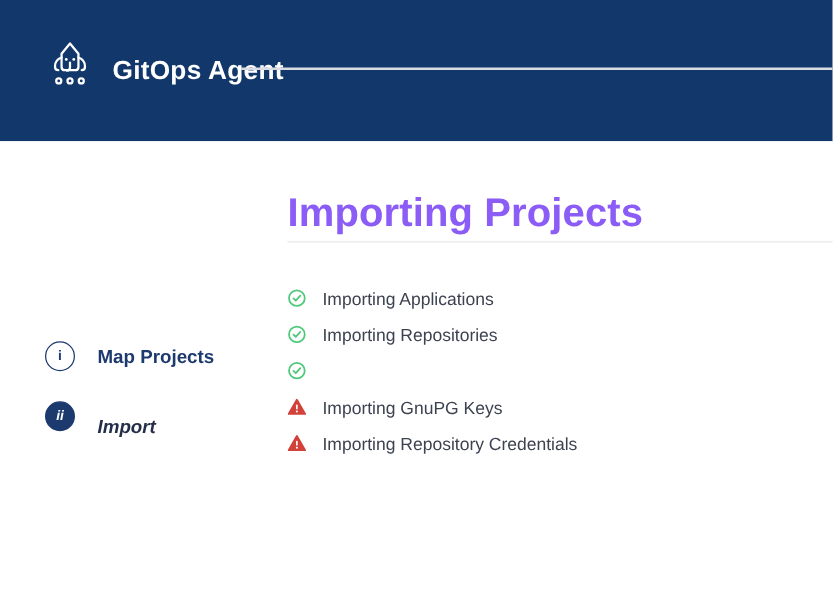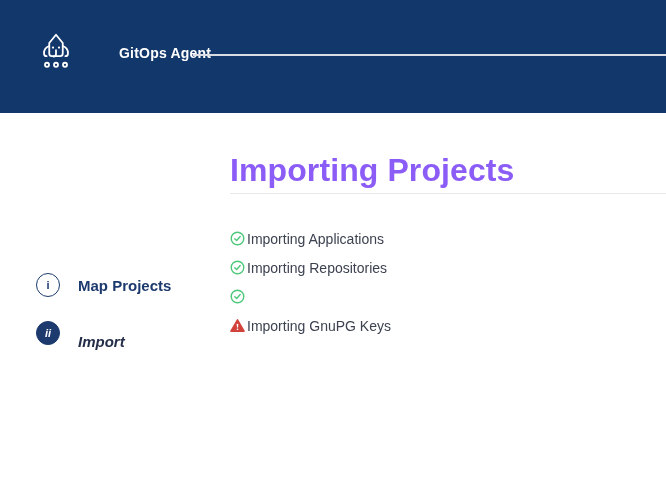--- a/index.html
+++ b/index.html
@@ -12,21 +12,21 @@
 
   
   .header {
     position:absolute; left:0; top:0; width:666px; height:113px;
     background:#12376B;
   }
   .brand { position:absolute; left:38px; top:32px; display:flex; align-items:center; }
   .logo { width:36px; height:40px; display:block; }
   .brand-title {
     position:absolute; left:52px; top:11px; white-space:nowrap;
-    color:#ffffff; font-size:14px; font-weight:700; letter-spacing:.2px;margin-left:29px;
+    color:#ffffff; font-size:21px; font-weight:700; letter-spacing:.2px;
   }
   .header-rule {
     position:absolute; left:193px; right:0; top:54px; height:2px;
     background:#D9DDE3;
   }
 
   
   .sidebar { position:absolute; left:0; top:113px; width:230px; bottom:0; background:#fff; }
   .step { position:absolute; left:36px; display:flex; align-items:center; cursor:pointer; }
   .step-1 { top:160px; }
@@ -50,21 +50,21 @@
     white-space:nowrap;
   }
   .title-rule { position:absolute; left:0; right:0; top:80px; height:1px; background:#E8E8E8; }
 
   .status-list { position:absolute; left:0; top:111px; right:0; }
   .row { height:29px; display:flex; align-items:center; }
   .row-icon { width:15px; height:15px; flex:0 0 auto; display:flex; }
   .row-icon svg { display:none; width:15px; height:15px; }
   .row.success .icon-success { display:block; }
   .row.error   .icon-error   { display:block; }
-  .row-label { margin-left:2px; font-size:14px; color:#3C4250; white-space:nowrap; }
+  .row-label { margin-left:13px; font-size:14px; color:#3C4250; white-space:nowrap; }
 </style>
 </head>
 <body>
 
 <div class="stage">
 
   <div class="header">
     <div class="brand">
       <span>
         <svg class="logo" viewBox="0 0 48 52" xmlns="http://www.w3.org/2000/svg">
@@ -139,16 +139,27 @@
       <svg class="icon-error" viewBox="0 0 16 16" xmlns="http://www.w3.org/2000/svg">
         <path d="M8 2 L15 14 H1 Z" fill="#D2423B" stroke="#D2423B" stroke-width="1.6" stroke-linejoin="round"></path>
         <rect x="7.3" y="6" width="1.4" height="4.2" rx="0.7" fill="#ffffff"></rect>
         <circle cx="8" cy="12" r="0.9" fill="#ffffff"></circle>
       </svg>
     </span>
     <span class="row-label">Importing GnuPG Keys</span>
   </div>
 
 
+  <div class="row error">
+    <span class="row-icon">
+
+      <svg class="icon-error" viewBox="0 0 16 16" xmlns="http://www.w3.org/2000/svg">
+        <path d="M8 2 L15 14 H1 Z" fill="#D2423B" stroke="#D2423B" stroke-width="1.6" stroke-linejoin="round"></path>
+        <rect x="7.3" y="6" width="1.4" height="4.2" rx="0.7" fill="#ffffff"></rect>
+        <circle cx="8" cy="12" r="0.9" fill="#ffffff"></circle>
+      </svg>
+    </span>
+    <span class="row-label">Importing Repository Credentials</span>
+  </div>
 </div>
   </div>
 
 </div>
 
 </body></html>

